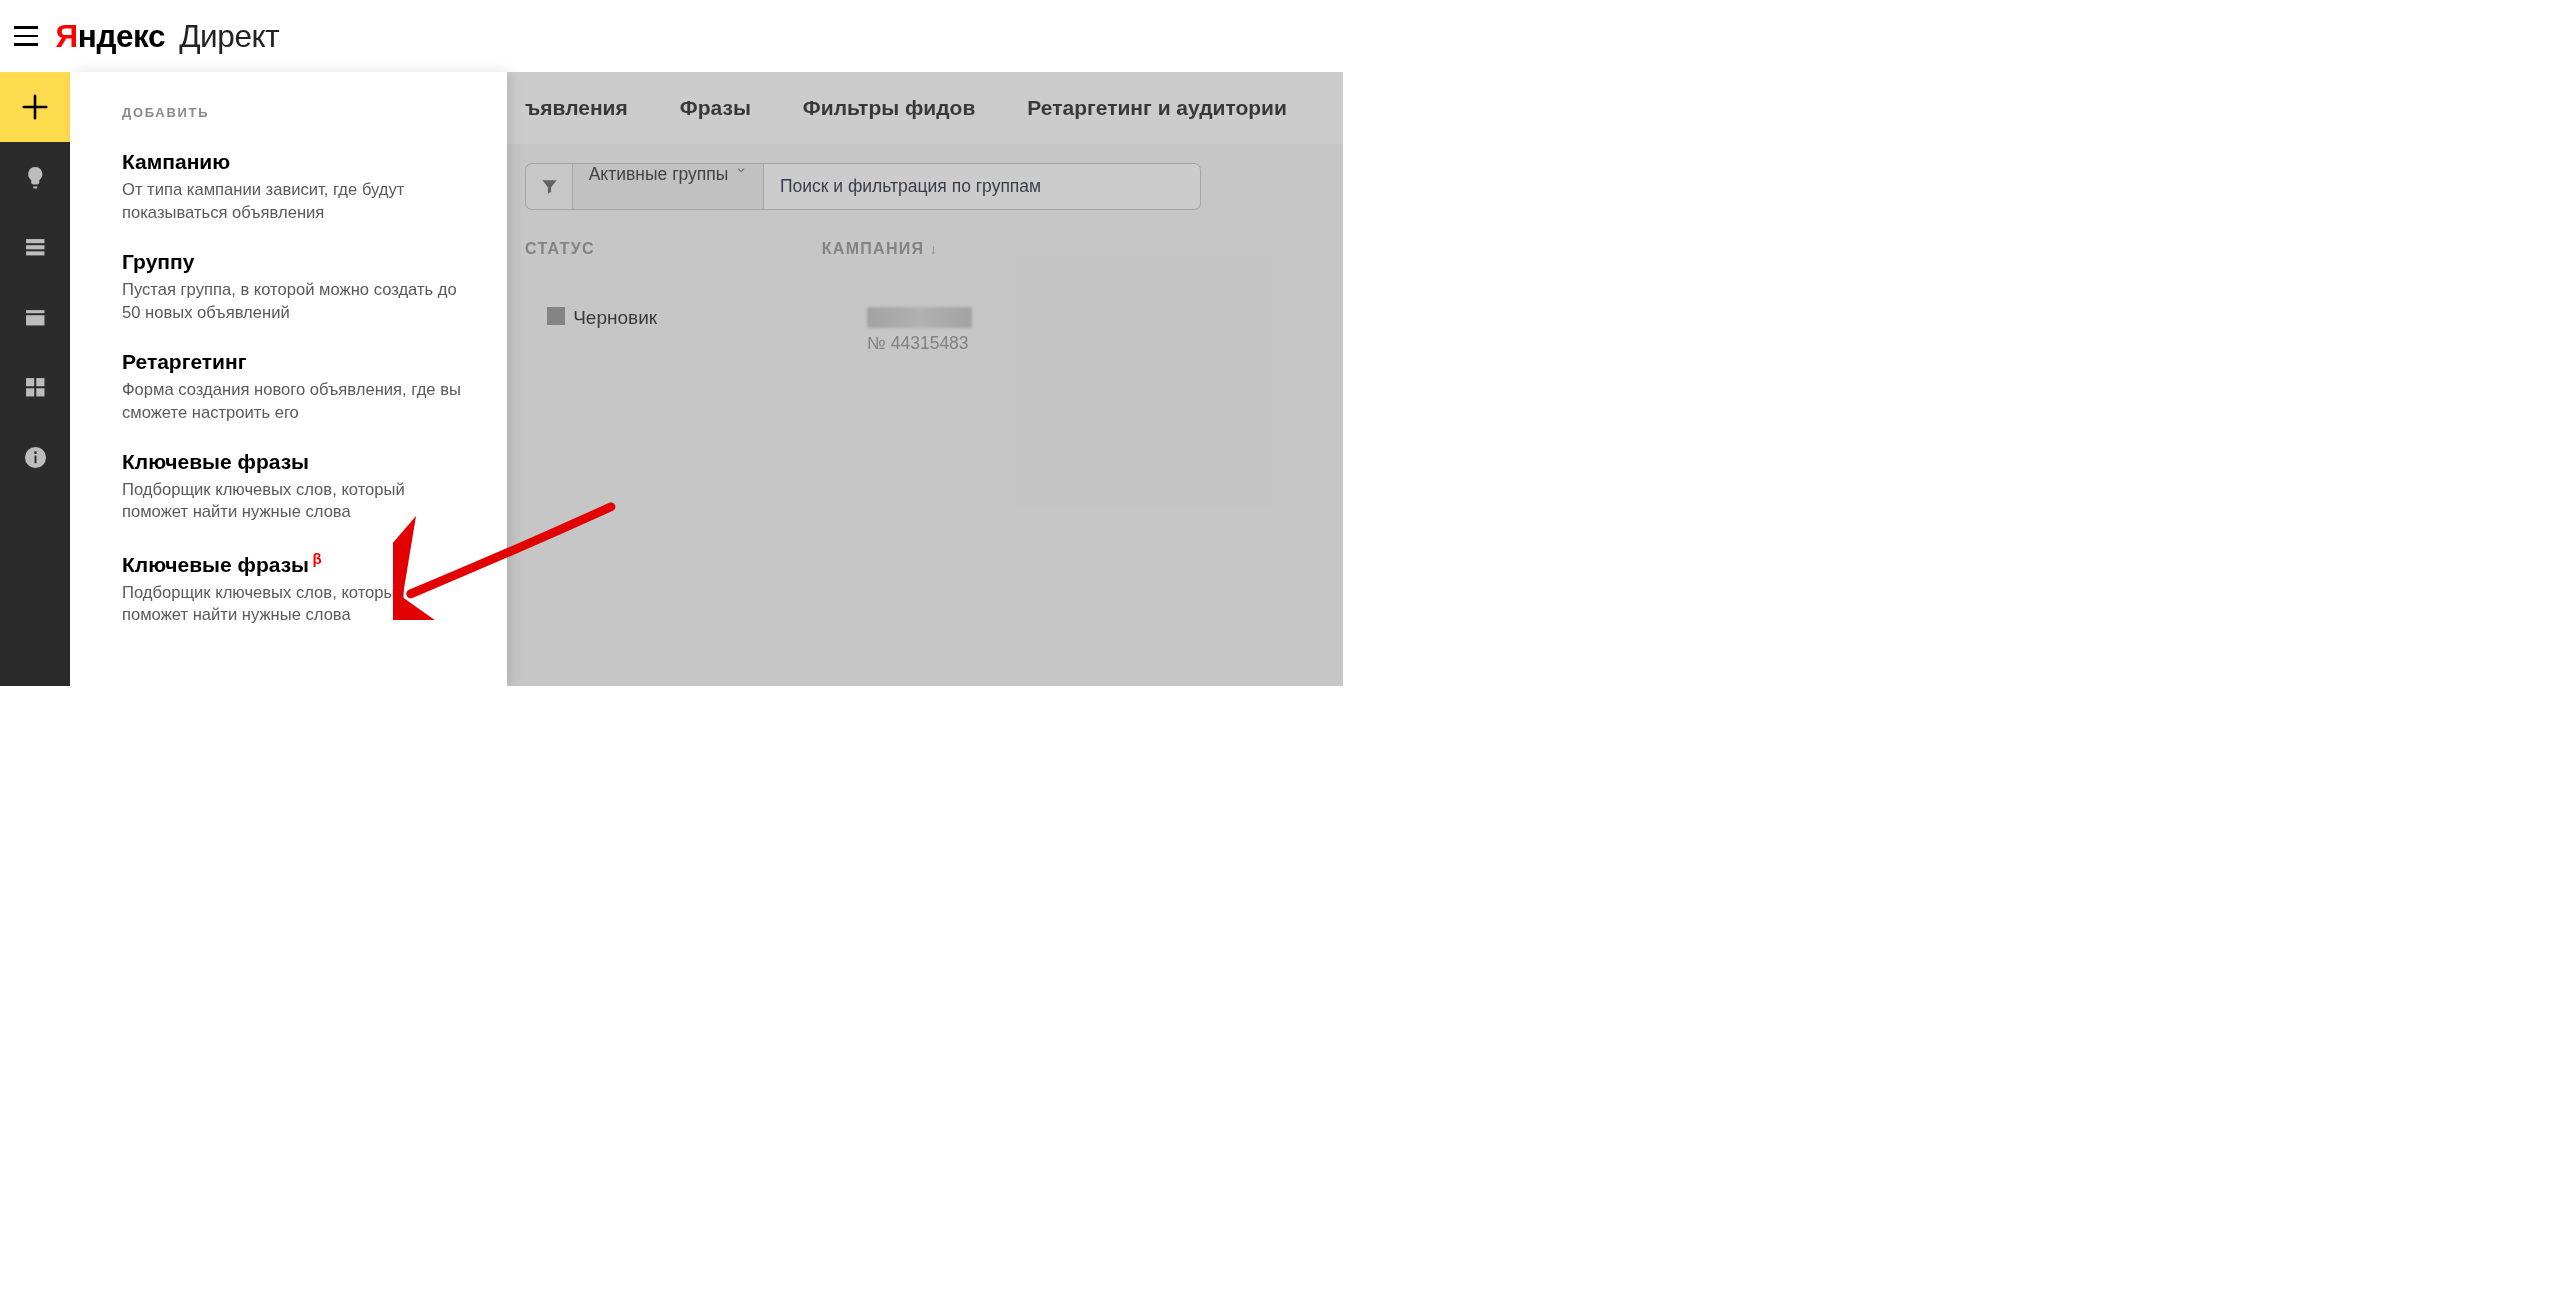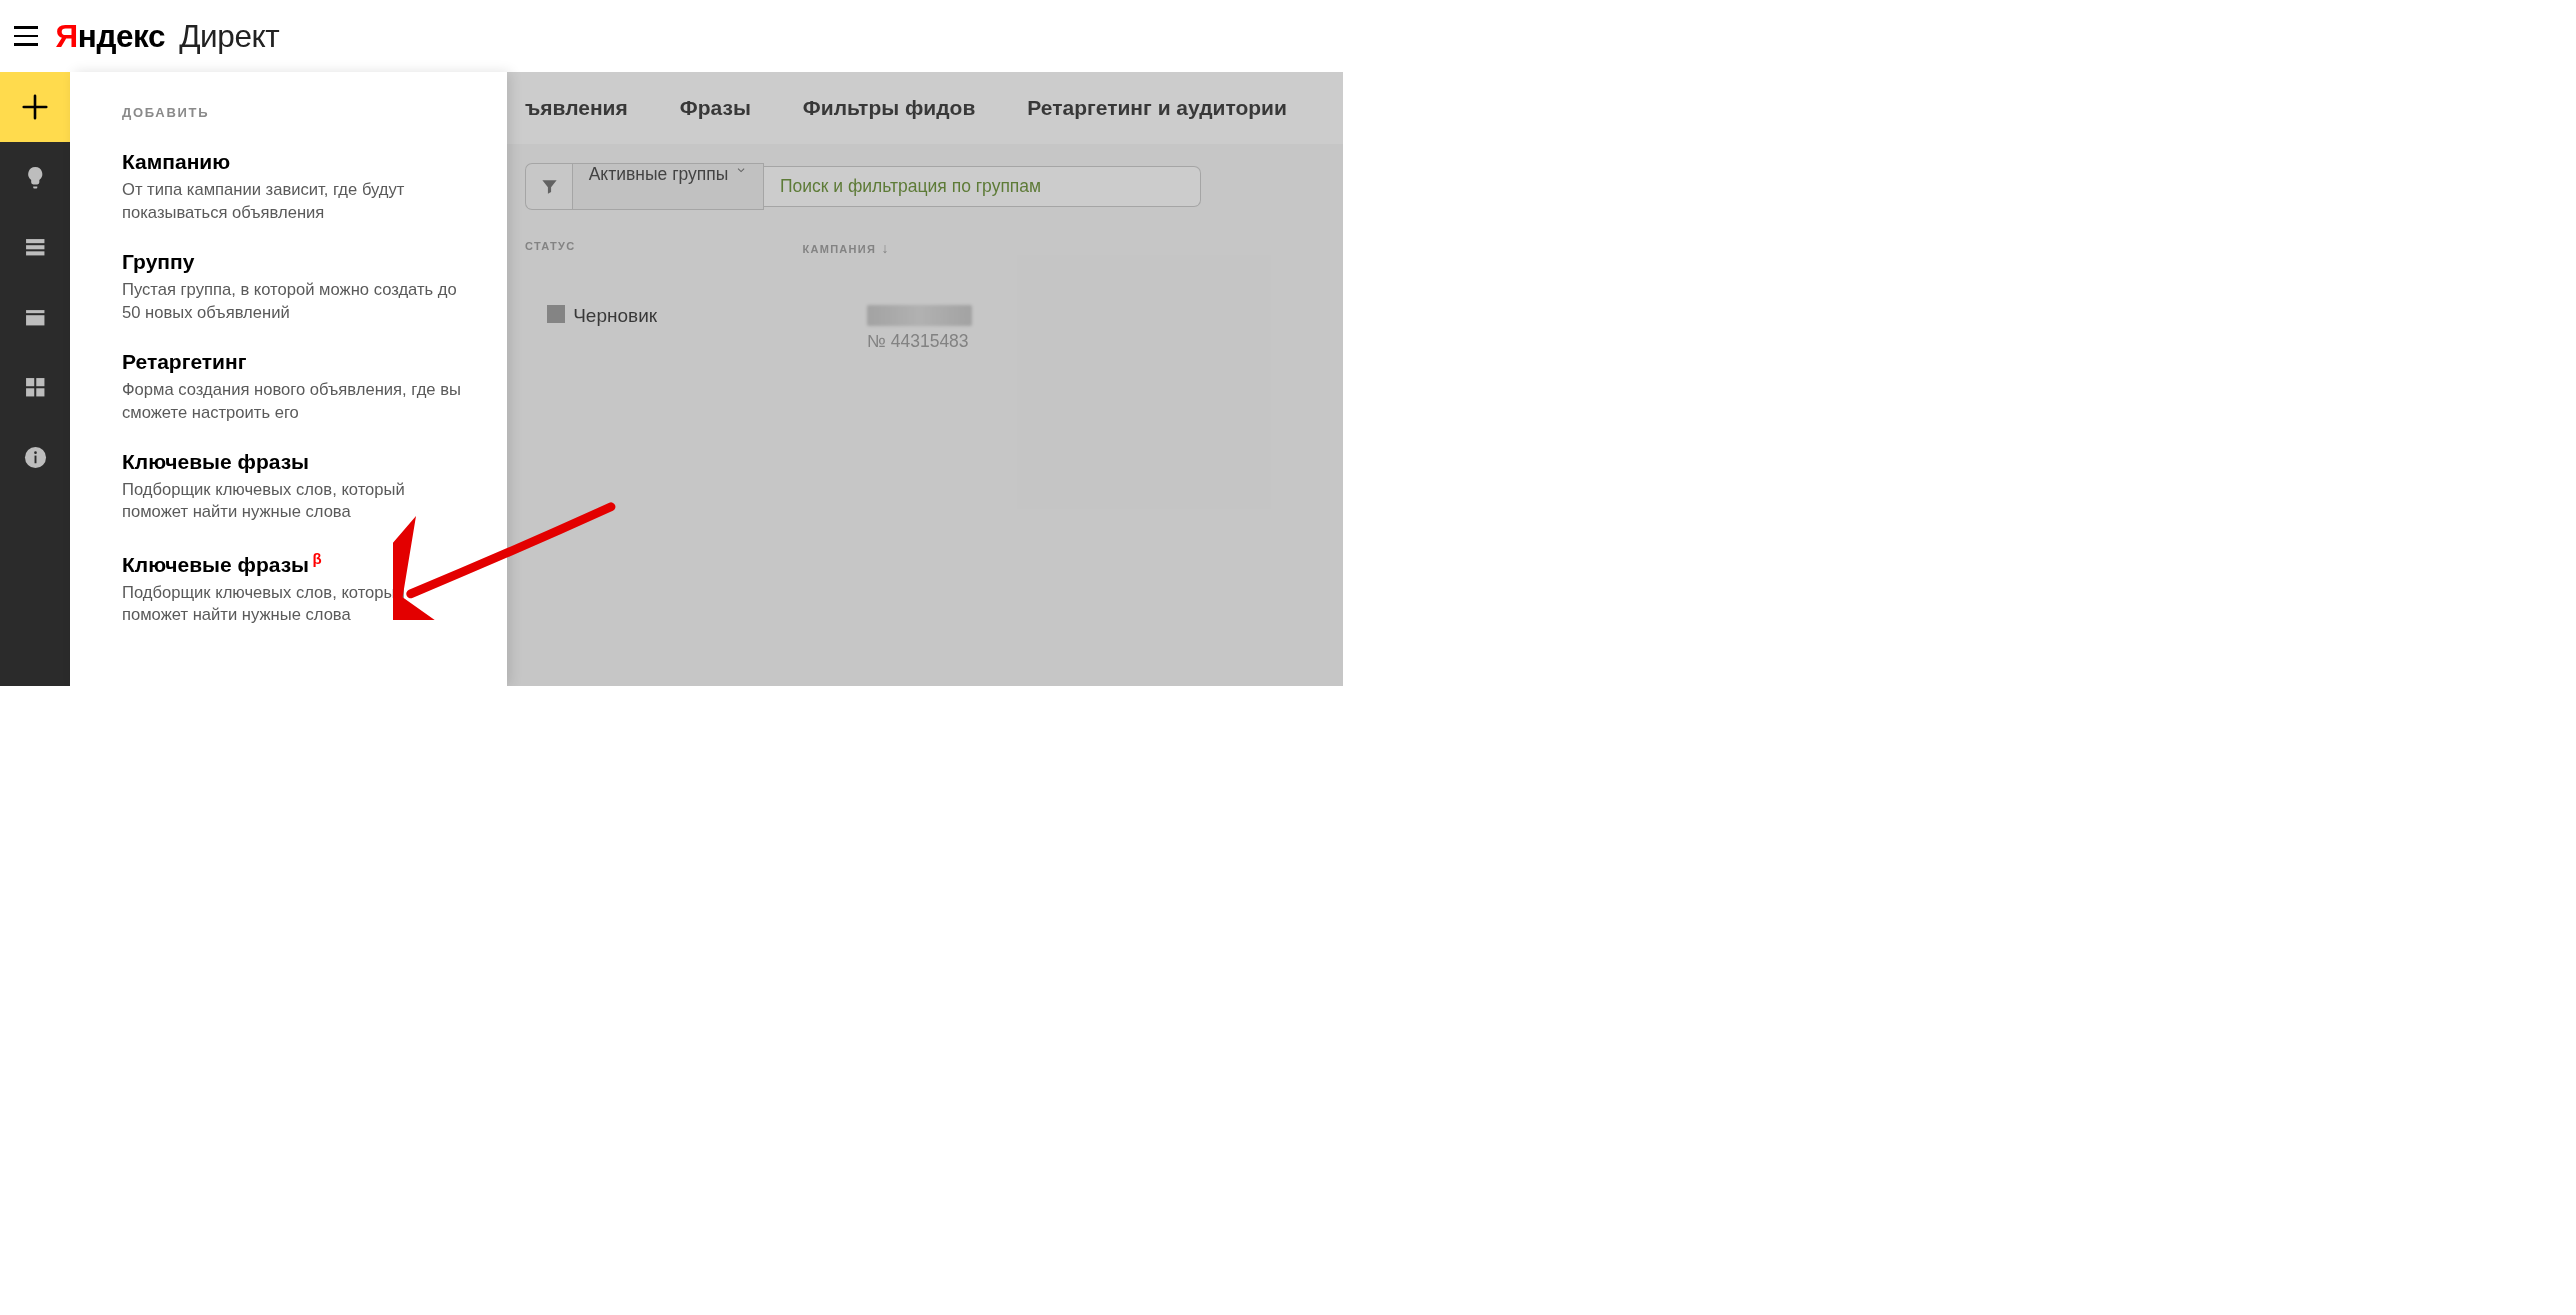--- a/index.html
+++ b/index.html
@@ -175,38 +175,38 @@
     border: 1.3px solid #c1c1c1;
     background: #eeeeee;
     display: flex; align-items: flex-start;
     padding: 0 15.7px;
     font-size: 17.5px;
     color: #222;
     gap: 7px;
     cursor: pointer;
   }
   .filter-search {
-    height: 41px;
+    height: 47px;
     flex: 1;
     max-width: 437px;
     border: 1.3px solid #c1c1c1;
     border-left: none;
     border-radius: 0 7px 7px 0;
     padding: 0 15.7px;
     font-size: 17.5px;
-    color: #4d7c0f;
+    color: #0f172a;
     background: #fff;
     display: flex; align-items: center;
   }
 
   .tablehead {
     margin: 30px 0 0 455px;
     display: flex;
     gap: 227px;
-    font-size: 11px;
+    font-size: 16px;
     letter-spacing: 1.3px;
     font-weight: 700;
     color: #8a8a8a;
   }
   .tablehead .th-campaign::after {
     content: " ↓";
     font-size: 14px;
     color: #8a8a8a;
   }
 

